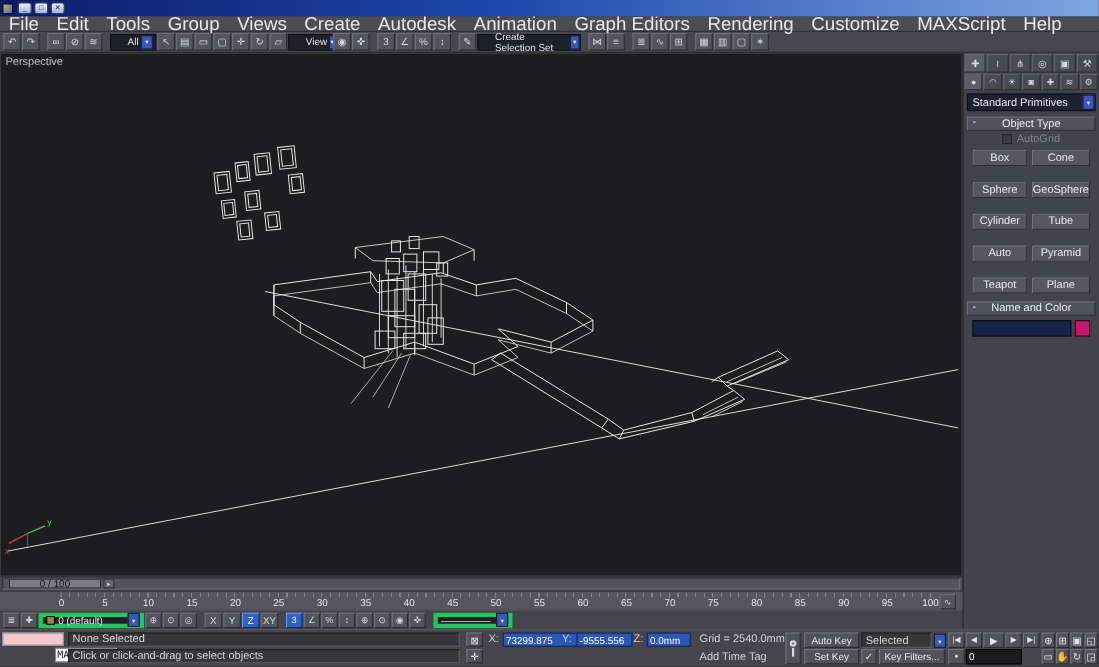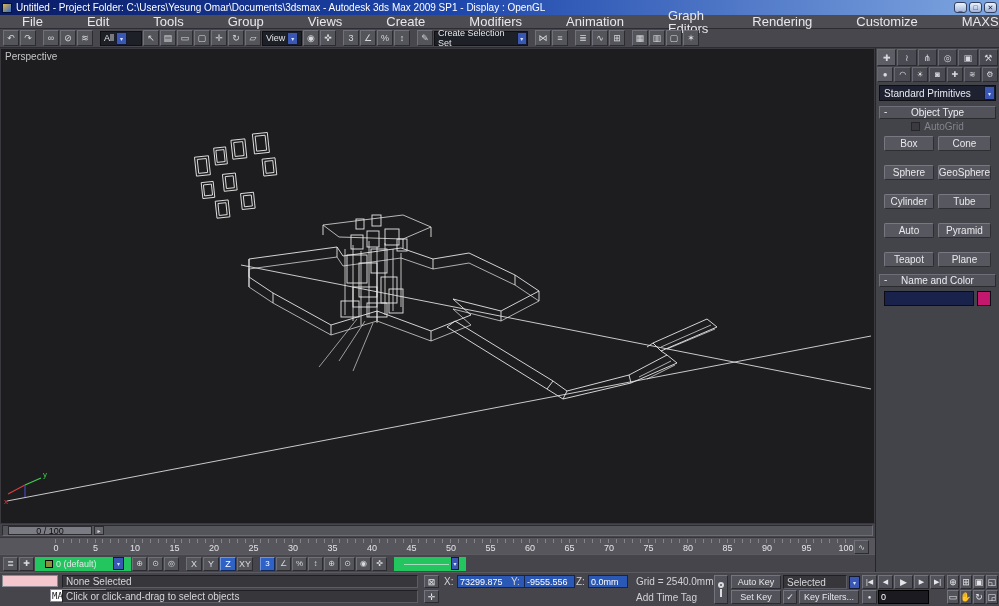--- a/index.html
+++ b/index.html
@@ -10,29 +10,29 @@
   .titlebar { height:15px; display:flex; align-items:center; padding:0 2px; gap:4px;
     background:linear-gradient(90deg,#0a1c66 0%,#1d46ac 45%,#7ea6e0 100%); color:#fff; font-size:10px; }
   .app-icon { width:10px; height:10px; background:linear-gradient(135deg,#e8b23a,#2a6ad8); border:1px solid #061030; }
   .title-text { flex:1; white-space:nowrap; overflow:hidden; font-style:normal; }
   .winbtns { display:flex; gap:2px; }
   .winbtn { width:13px; height:11px; font-size:7px; line-height:10px; text-align:center; color:#14233f;
     background:linear-gradient(#eef3fb,#9db3da); border:1px solid #32405f; border-radius:3px; }
 
   
   .menubar { height:14px; background:#4c4c52; border-bottom:1px solid #2d2d31; display:flex; align-items:center; }
-  .menu-item { padding:0 22px; font-size:13px; color:#e8e8ec; line-height:13px; }
+  .menu-item { padding:0 8px; font-size:17px; color:#e8e8ec; line-height:13px; }
 
   
   .toolbar { height:19px; background:#47474d; border-bottom:1px solid #2d2d31; display:flex; align-items:center; padding:0 3px; gap:1px; }
   .tbtn { width:16px; height:16px; flex:none; background:#54545b; border:1px solid; border-color:#70707a #2c2c30 #2c2c30 #70707a;
     color:#d9d9df; font-size:9px; display:flex; align-items:center; justify-content:center; }
   .tsep { width:5px; flex:none; }
   .tdrop { height:15px; background:#1e2028; border:1px solid #0f0f14; color:#e6e6ea; font-size:9px;
-    display:flex; align-items:center; padding-left:3px; flex:none; }
+    display:flex; align-items:center; padding-left:15px; flex:none; }
   .darr { width:11px; height:13px; margin-left:2px; background:#3a57b4; border:1px solid #141a30; color:#d8e4ff;
     font-size:6px; display:flex; align-items:center; justify-content:center; }
 
   
   .main { height:524px; display:flex; }
   .leftcol { flex:1; display:flex; flex-direction:column; min-width:0; }
   .viewport { position:relative; height:476px; background:#1d1d1f; border:1px solid #3a3a3e; overflow:hidden; }
   .vp-label { position:absolute; left:4px; top:2px; font-size:10px; color:#c6c6ca; }
 
   
@@ -75,21 +75,21 @@
   .tb-ruler { position:absolute; left:45px; top:5px; width:812px; display:flex; justify-content:space-between; }
   .tb-ruler span { width:22px; text-align:center; font-size:9px; color:#e4e4e8; }
   .tb-end { position:absolute; right:6px; top:2px; width:12px; height:12px; }
 
   
   .btoolbar { height:18px; background:#45454b; border-top:1px solid #5a5a60; display:flex; align-items:center; padding:0 3px; gap:1px; }
   .bbtn { width:15px; height:14px; flex:none; background:#54545b; border:1px solid; border-color:#70707a #2c2c30 #2c2c30 #70707a;
     color:#d9d9df; font-size:8px; display:flex; align-items:center; justify-content:center; }
   .bbtn.axis { width:16px; font-size:9px; }
   .bbtn.active { background:#2f62c4; color:#fff; border-color:#6f93da #142a55 #142a55 #6f93da; }
-  .bdrop { height:14px; width:96px; background:#1e2028; border:7px solid #22c55e; color:#e6e6ea; font-size:9px;
+  .bdrop { height:14px; width:96px; background:#1e2028; border:4px solid #22c55e; color:#e6e6ea; font-size:9px;
     display:flex; align-items:center; padding-left:3px; flex:none; }
   .bdrop .chip { width:8px; height:8px; background:#8a8f3a; border:1px solid #000; margin-right:3px; }
   .bdrop .fill { flex:1; }
 
   
   .statusbar { position:relative; height:34px; background:#45454b; border-top:1px solid #5a5a60; font-size:10px; }
   .abs { position:absolute; }
   .sunken { background:#36363b; border:1px solid; border-color:#202024 #5c5c64 #5c5c64 #202024; color:#d6d6da;
     display:flex; align-items:center; padding:0 3px; font-size:10px; white-space:nowrap; overflow:hidden; }
   .bluefield { background:#2a58b4; border:1px solid #14244a; color:#fff; display:flex; align-items:center; padding:0 2px; font-size:9px; overflow:hidden; }
@@ -102,36 +102,35 @@
   .keybtn { background:#52525a; border:1px solid; border-color:#74747e #2b2b2f #2b2b2f #74747e;
     display:flex; flex-direction:column; align-items:center; justify-content:center; gap:1px; }
   .keybtn .ring { width:6px; height:6px; border:2px solid #dcdce0; border-radius:50%; }
   .keybtn .stem { width:2px; height:8px; background:#dcdce0; }
 </style>
 </head>
 <body>
 
 <div class="titlebar">
   <span class="app-icon"></span>
-  <span class="title-text">Untitled - Project Folder: C:\Users\Yesung Omar\Documents\3dsmax - Autodesk 3ds Max 2009 SP1 - Display : OpenGL</span>
   <span class="winbtns">
     <span class="winbtn">_</span>
     <span class="winbtn">□</span>
     <span class="winbtn">✕</span>
   </span>
 </div>
 
 <div class="menubar">
   <span class="menu-item">File</span>
   <span class="menu-item">Edit</span>
   <span class="menu-item">Tools</span>
   <span class="menu-item">Group</span>
   <span class="menu-item">Views</span>
   <span class="menu-item">Create</span>
-  <span class="menu-item">Modifiers</span>
+  <span class="menu-item">Autodesk</span>
   <span class="menu-item">Animation</span>
   <span class="menu-item">Graph Editors</span>
   <span class="menu-item">Rendering</span>
   <span class="menu-item">Customize</span>
   <span class="menu-item">MAXScript</span>
   <span class="menu-item">Help</span>
 </div>
 
 <div class="toolbar">
   <span class="tbtn">↶</span>

